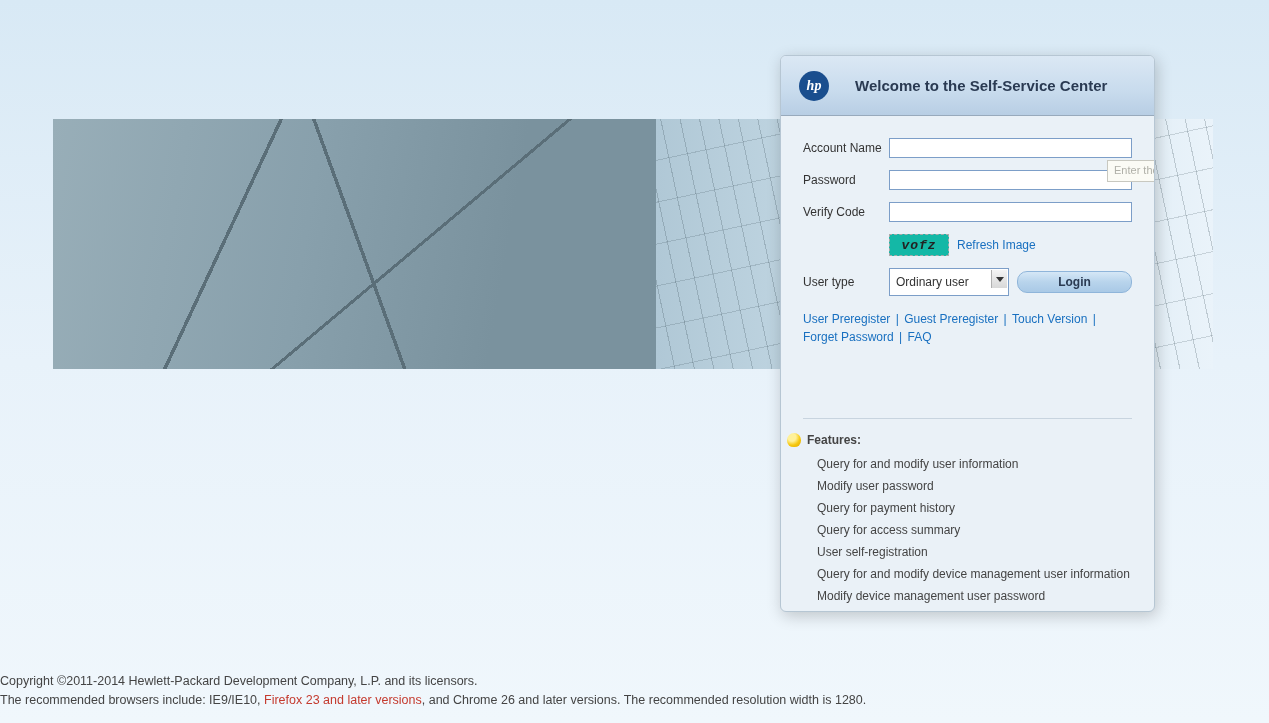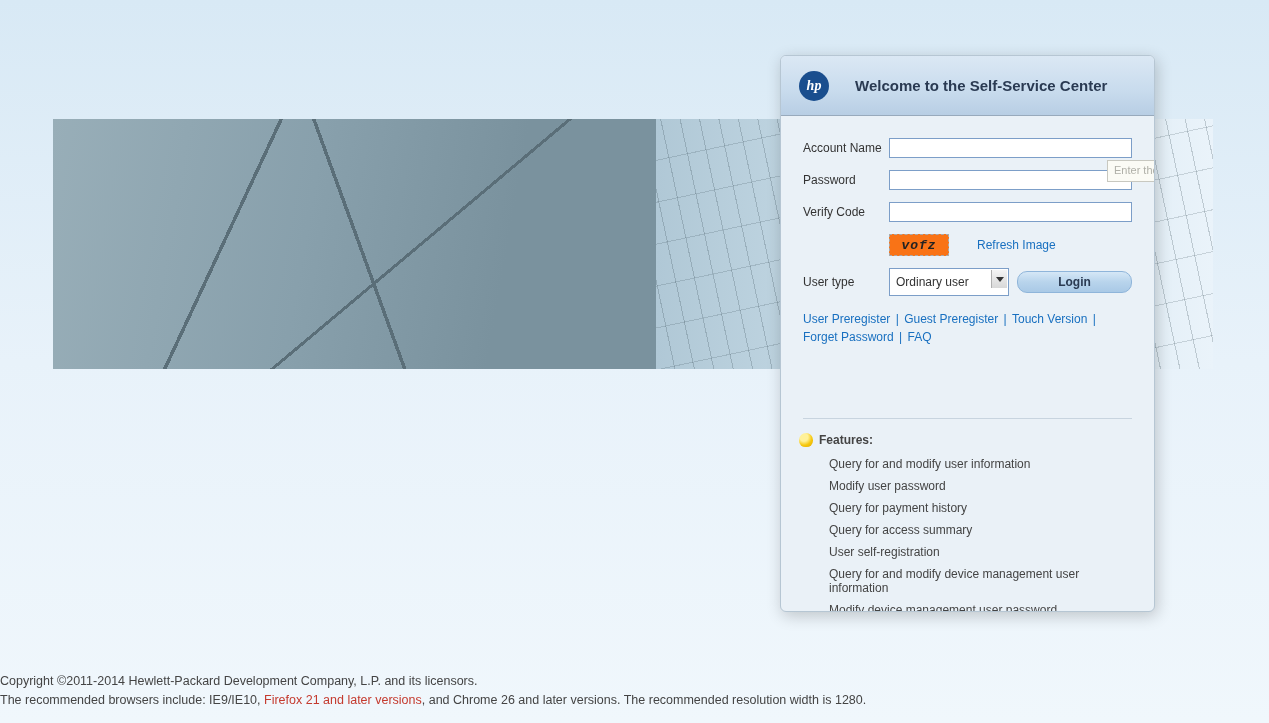--- a/index.html
+++ b/index.html
@@ -105,29 +105,29 @@
 }
 .captcha-row {
   display: flex;
   align-items: center;
   margin-left: 86px;
   margin-bottom: 12px;
 }
 .captcha-img {
   width: 60px; height: 22px;
   border: 1px dashed #aaa;
-  background: #f97316;
+  background: #14b8a6;
   font-family: 'Courier New', monospace;
   font-size: 13px;
   font-style: italic;
   font-weight: bold;
   letter-spacing: 1px;
   color: #222;
   display: flex; align-items: center; justify-content: center;
-  margin-right: 28px;
+  margin-right: 8px;
 }
 .link {
   color: #1970c0;
   font-size: 12px;
   text-decoration: none;
   cursor: pointer;
 }
 .usertype-row {
   display: flex;
   align-items: center;
@@ -176,21 +176,21 @@
   color: #1970c0;
   line-height: 1.5;
   margin-bottom: 0;
 }
 .links-block .sep { color: #1970c0; margin: 0 2px; }
 .divider {
   margin: 72px 0 14px 0;
   border-top: 1px solid #c8d4df;
 }
 .features-area {
-  padding: 0 14px 10px 18px;
+  padding: 0 14px 10px 6px;
 }
 .features-header {
   display: flex;
   align-items: center;
   margin-bottom: 10px;
 }
 .bulb-icon {
   width: 14px; height: 14px;
   border-radius: 50% 50% 45% 45%;
   background: radial-gradient(circle at 35% 30%, #fff199 0 30%, #f6c80f 60%, #e0a800 100%);
@@ -299,15 +299,15 @@
       <li>User self-registration</li>
       <li>Query for and modify device management user information</li>
       <li>Modify device management user password</li>
     </ul>
   </div>
 </div>
 
 <div class="footer">
   <div>Copyright ©2011-2014 Hewlett-Packard Development Company, L.P. and its licensors.</div>
   <div>
-    <span>The recommended browsers include: IE9/IE10, </span><span class="red">Firefox 21 and later versions</span><span>, and Chrome 26 and later versions. The recommended resolution width is 1280.</span>
+    <span>The recommended browsers include: IE9/IE10, </span><span class="red">Firefox 23 and later versions</span><span>, and Chrome 26 and later versions. The recommended resolution width is 1280.</span>
   </div>
 </div>
 
 </body></html>

